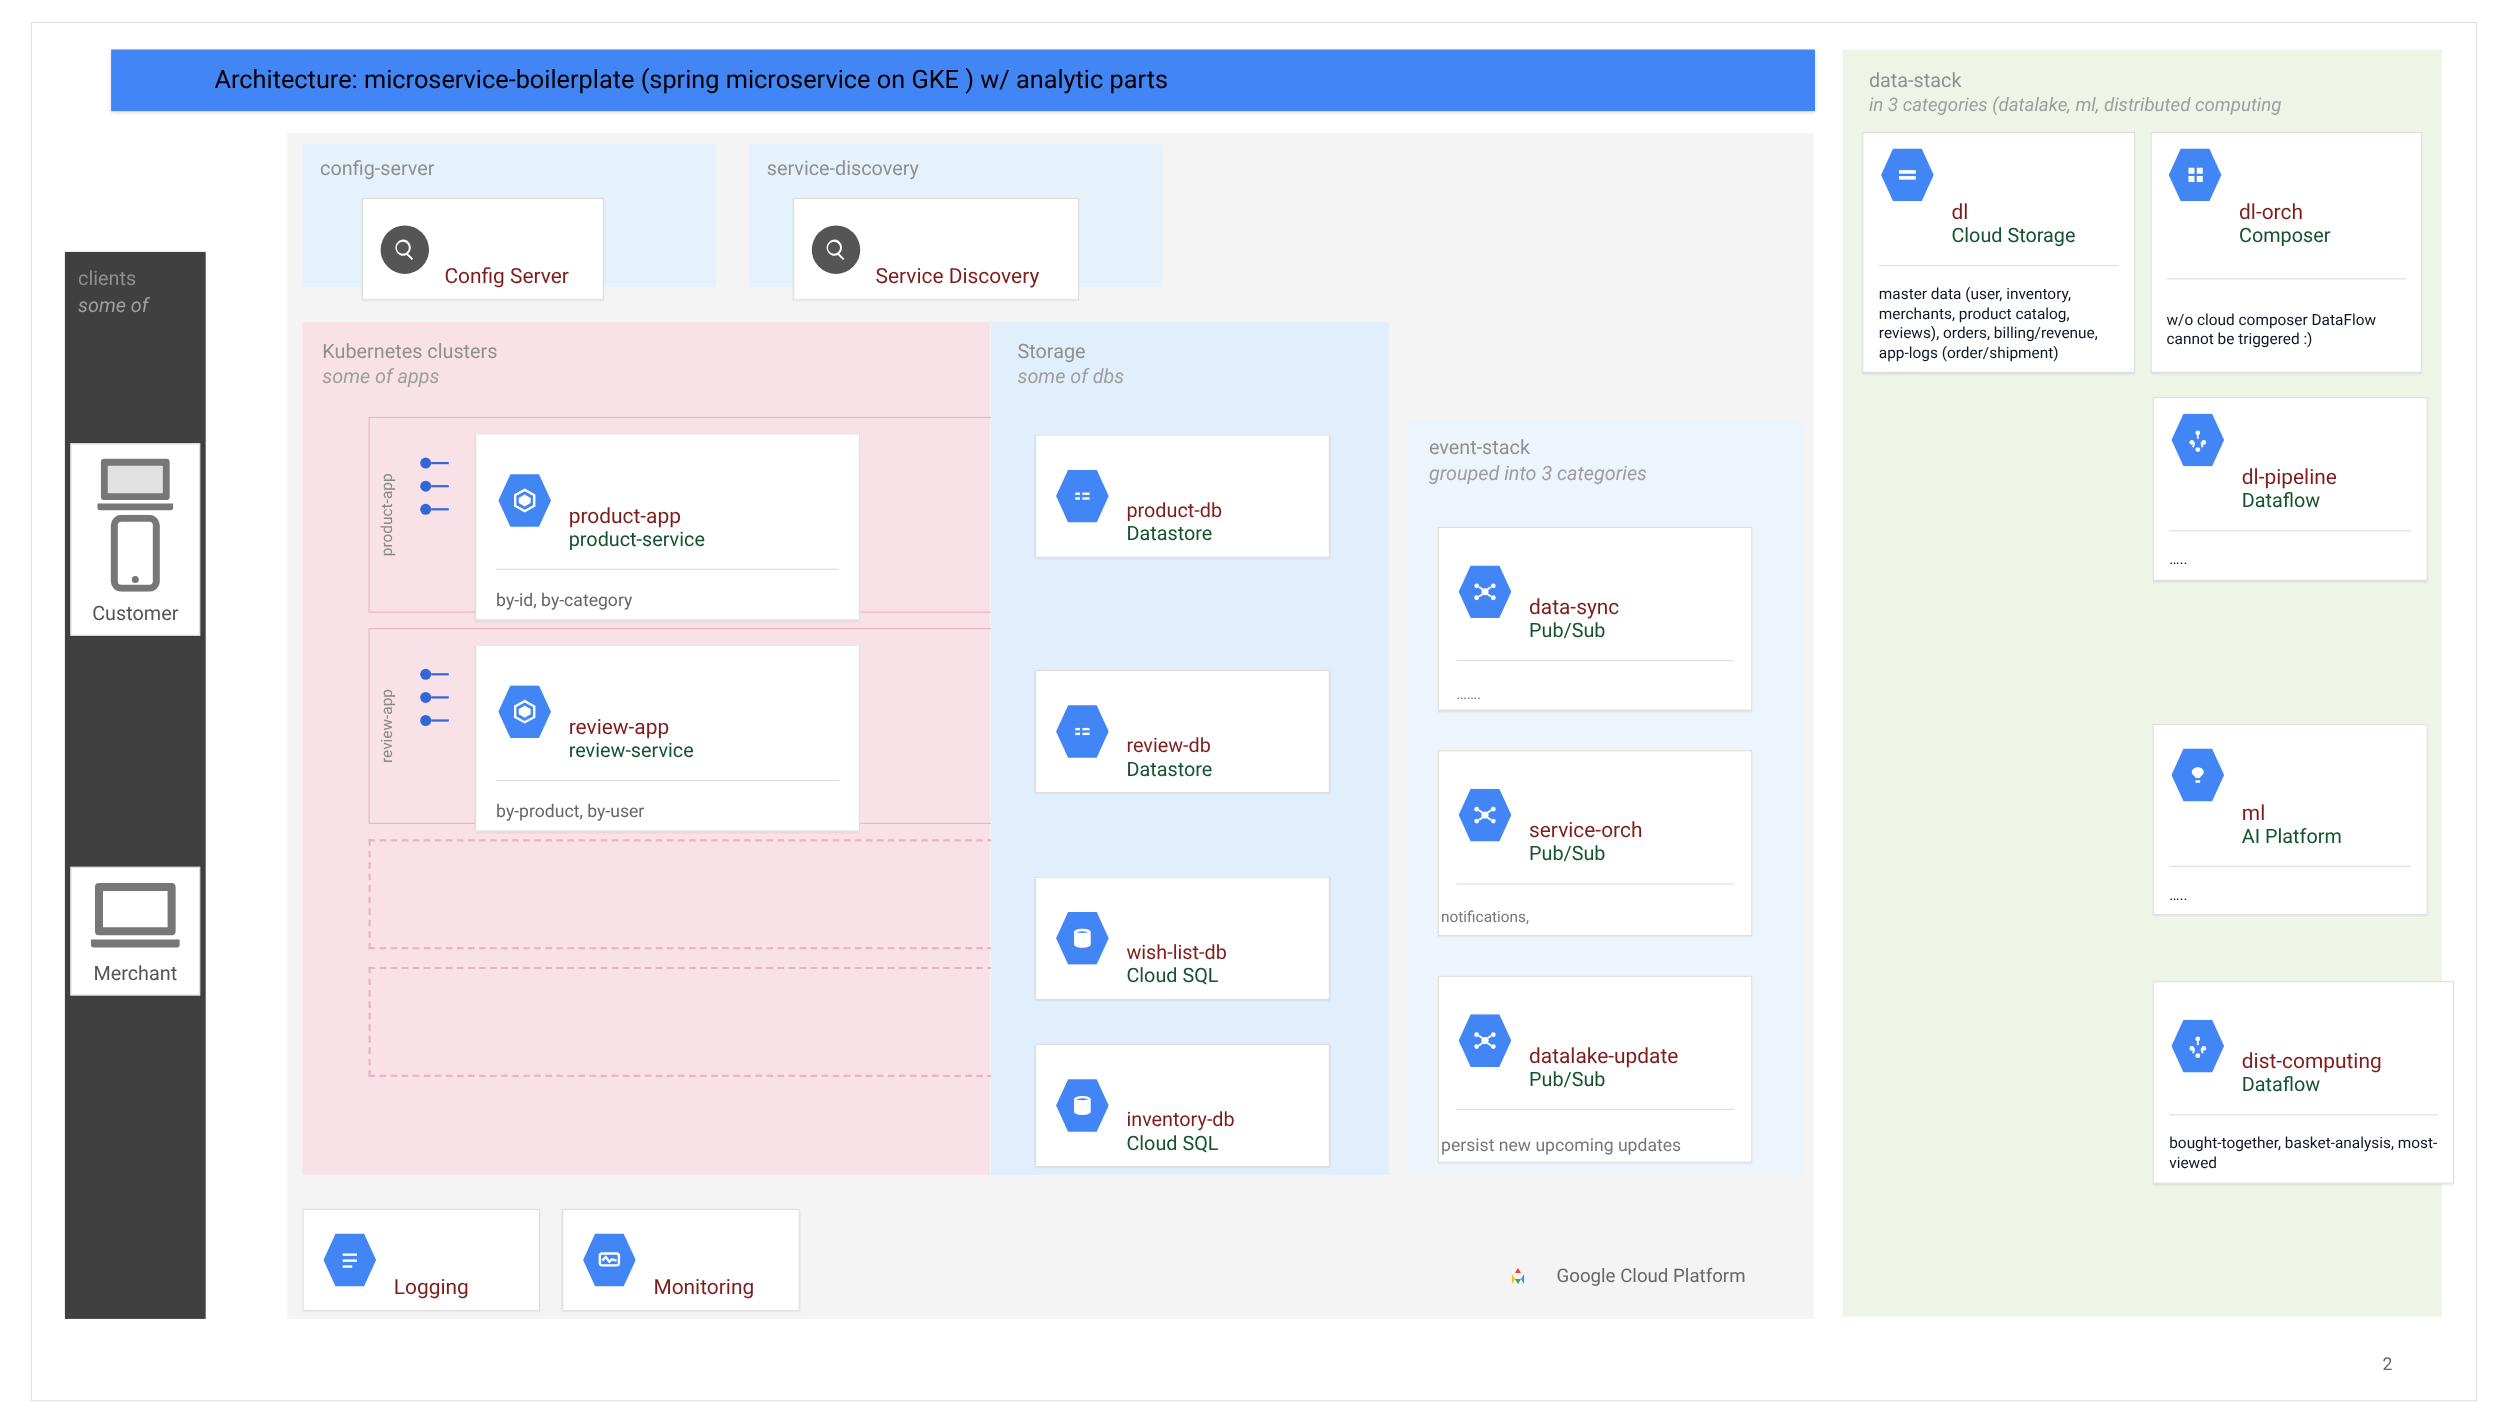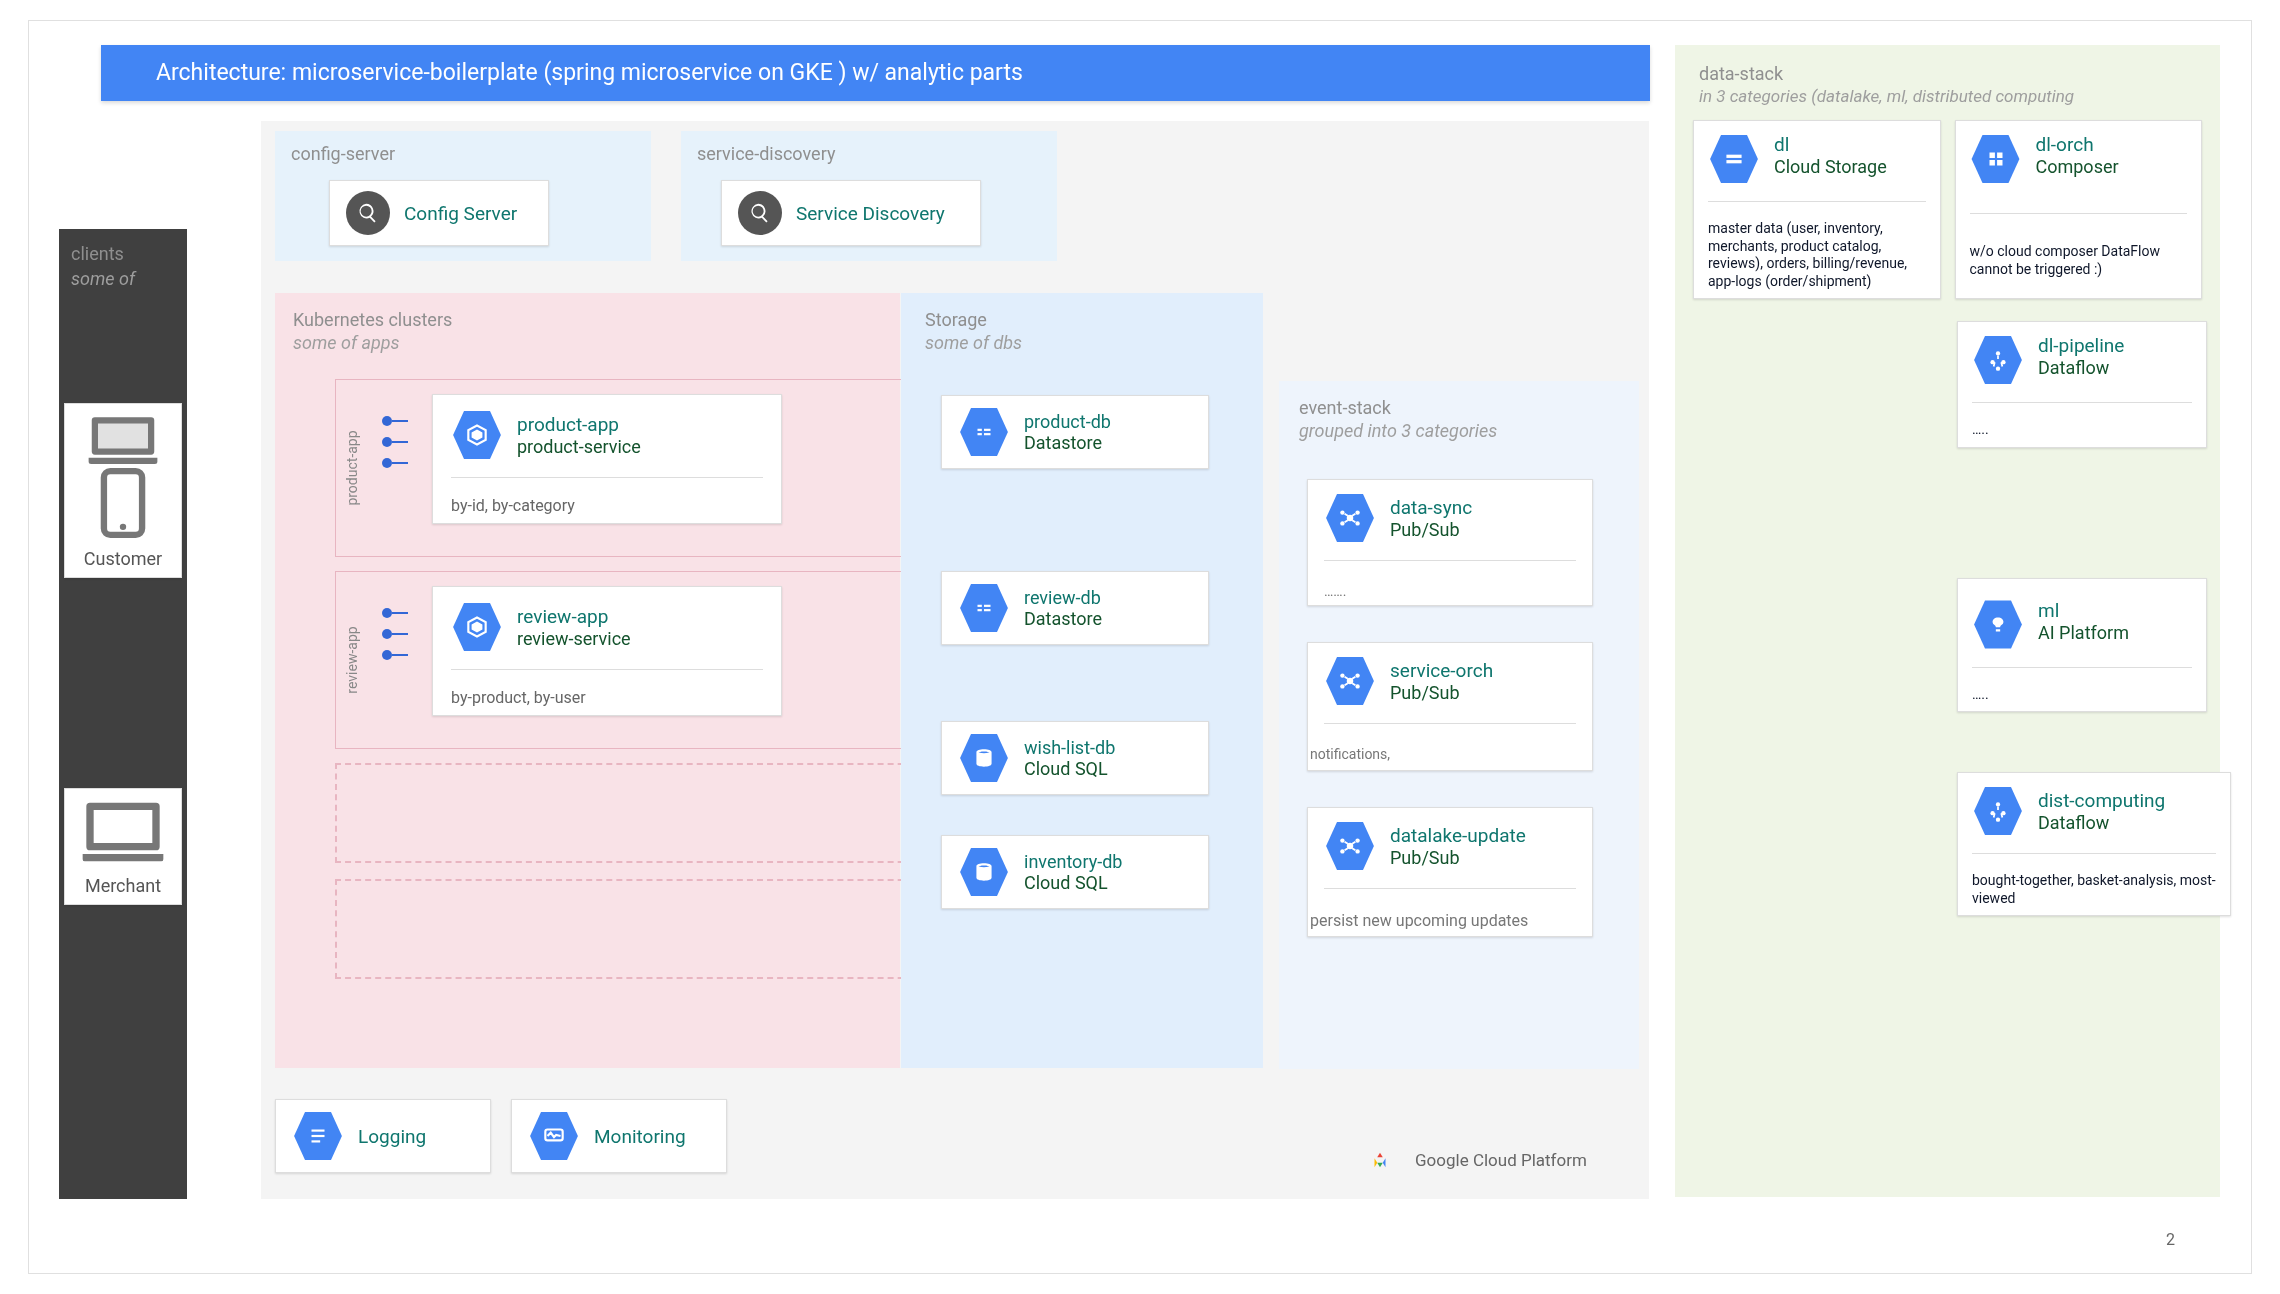--- a/index.html
+++ b/index.html
@@ -1,30 +1,30 @@
 <!DOCTYPE html>
 <html><head>
 <meta charset="utf-8">
 <style>
   * { box-sizing: border-box; margin: 0; padding: 0; font-family: Roboto, Arial, sans-serif; }
   body { background: #fff; width: 2280px; height: 1294px; position: relative; overflow: hidden; }
   .stage { position: absolute; left: 28px; top: 20px; width: 2224px; height: 1254px; background: #fff; border: 1px solid #e0e0e0; }
-  .title-bar { position: absolute; left: 72px; top: 24px; width: 1549px; height: 56px; background: #4285f4; color: #ffffff; font-size: 23px; line-height: 56px; padding-left: 55px; box-shadow: 0 2px 4px rgba(0,0,0,.15); }
+  .title-bar { position: absolute; left: 72px; top: 24px; width: 1549px; height: 56px; background: #4285f4; color: #000000; font-size: 23px; line-height: 56px; padding-left: 94px; box-shadow: 0 2px 4px rgba(0,0,0,.15); }
   .region { position: absolute; }
   .label { font-size: 18px; color: #8f8f8f; }
   .sub { font-style: italic; color: #9e9e9e; }
   
   .clients { left: 30px; top: 208px; width: 128px; height: 970px; background: #404040; }
   .client-box { background: #fff; border: 1px solid #ddd; box-shadow: 0 1px 2px rgba(0,0,0,.12); width: 118px; margin: 0 auto; text-align: center; padding: 10px 0 8px; }
   
   .main { left: 232px; top: 100px; width: 1388px; height: 1078px; background: #f4f4f4; }
   
   .cfg-box { background: #e6f2fb; }
   .card { background: #fff; border: 1px solid #ddd; box-shadow: 0 1px 2px rgba(0,0,0,.12); display: flex; align-items: center; gap: 14px; padding: 10px 16px; }
-  .card .name { font-size: 19px; color: #0f766e; }
+  .card .name { font-size: 19px; color: #7f1d1d; margin-top: 48px; }
   .card .svc { font-size: 18px; color: #14532d; }
   .card-col { display: flex; flex-direction: column; }
   .hex { width: 52px; height: 52px; flex: none; background: #4285f4; clip-path: polygon(25% 4%,75% 4%,96% 50%,75% 96%,25% 96%,4% 50%); display: flex; align-items: center; justify-content: center; color: #fff; }
   .hex svg { width: 26px; height: 26px; fill: #fff; }
   .circ { width: 44px; height: 44px; border-radius: 50%; background: #555; display: flex; align-items: center; justify-content: center; }
   .circ svg { width: 22px; height: 22px; fill: #fff; }
   .k8s { background: #f9e2e7; }
   .k8s-inner { border: 1px solid #e8b5c1; }
   .storage { background: #e1eefc; }
   .events { background: #eef4fc; }

